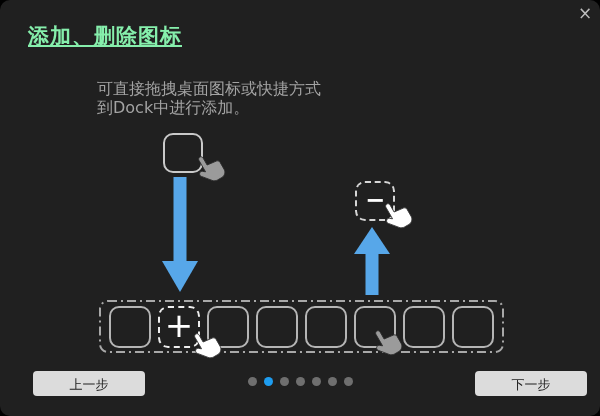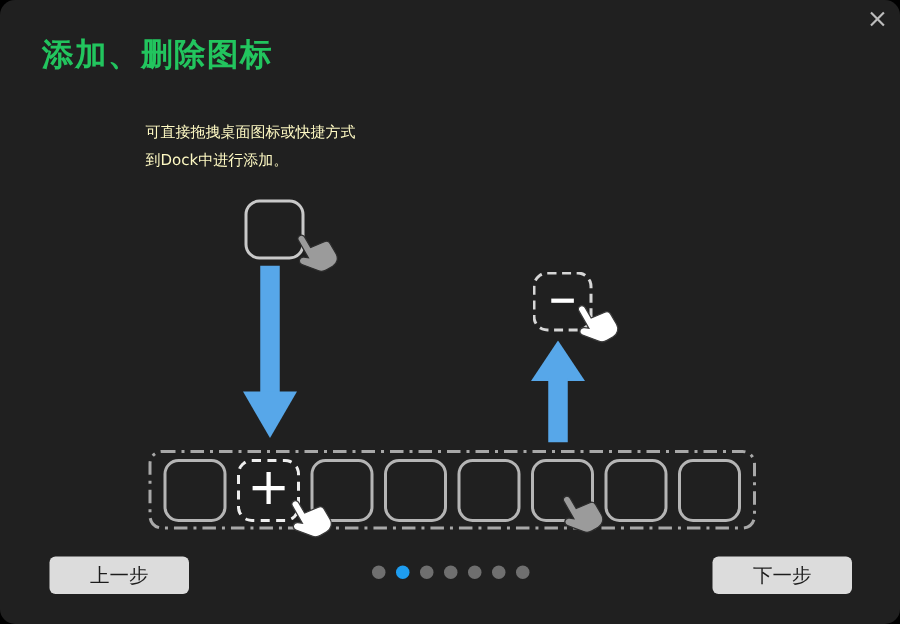--- a/index.html
+++ b/index.html
@@ -4,24 +4,24 @@
 <style>
   html,body{margin:0;padding:0;background:#000;}
   body{width:600px;height:416px;position:relative;overflow:hidden;
        font-family:"DejaVu Sans","Liberation Sans",sans-serif;}
   .dialog{position:absolute;left:0;top:0;width:600px;height:416px;
           background:#202020;border-radius:10px;overflow:hidden;}
 
   .close{position:absolute;top:2px;right:4px;width:22px;height:22px;
          color:#bcbcbc;font-size:17px;line-height:22px;text-align:center;cursor:default;}
 
-  .title{position:absolute;left:28px;top:22px;color:#22c55e;font-size:21px;
-         font-weight:bold;letter-spacing:1px;}
+  .title{position:absolute;left:28px;top:22px;color:#86efac;font-size:21px;
+         font-weight:bold;letter-spacing:1px;text-decoration:underline;}
 
-  .instr{position:absolute;color:#fef9c3;font-size:10px;line-height:19px;}
+  .instr{position:absolute;color:#a3a3a3;font-size:16px;line-height:19px;}
   .instr-add{left:97px;top:79px;}
   .instr-remove{left:355px;top:131px;}
 
   .square{position:absolute;border-radius:10px;box-sizing:border-box;}
   .square.solid{border:2px solid #c9c9c9;}
   .square.dashed{border:2px dashed #d6d6d6;}
   .src-square{left:163px;top:133px;width:40px;height:40px;}
   .minus-square{left:355px;top:181px;width:40px;height:40px;
                 display:flex;align-items:center;justify-content:center;}
   .minus-square span{color:#fff;font-size:24px;font-weight:bold;line-height:1;
@@ -38,21 +38,21 @@
   .slot.dashed{border:2px dashed #eee;}
   .slot .plus{color:#fff;font-size:34px;font-weight:400;line-height:1;margin-top:-4px;}
 
   .hand{position:absolute;width:34px;height:34px;transform:rotate(-30deg);}
 
   .dots{position:absolute;left:0;top:377px;width:600px;display:flex;
         justify-content:center;gap:7px;}
   .dot{width:9px;height:9px;border-radius:50%;background:#6f6f6f;}
   .dot.active{background:#1e9df0;}
 
-  .btn{position:absolute;top:371px;width:93px;height:25px;background:#dcdcdc;
+  .btn{position:absolute;top:371px;width:112px;height:25px;background:#dcdcdc;
        border:none;border-radius:4px;color:#1c1c1c;font-size:13px;
        font-family:inherit;line-height:25px;text-align:center;}
   .btn-prev{left:33px;}
   .btn-next{left:475px;}
 </style>
 </head>
 <body>
 
 <div class="dialog">
 

